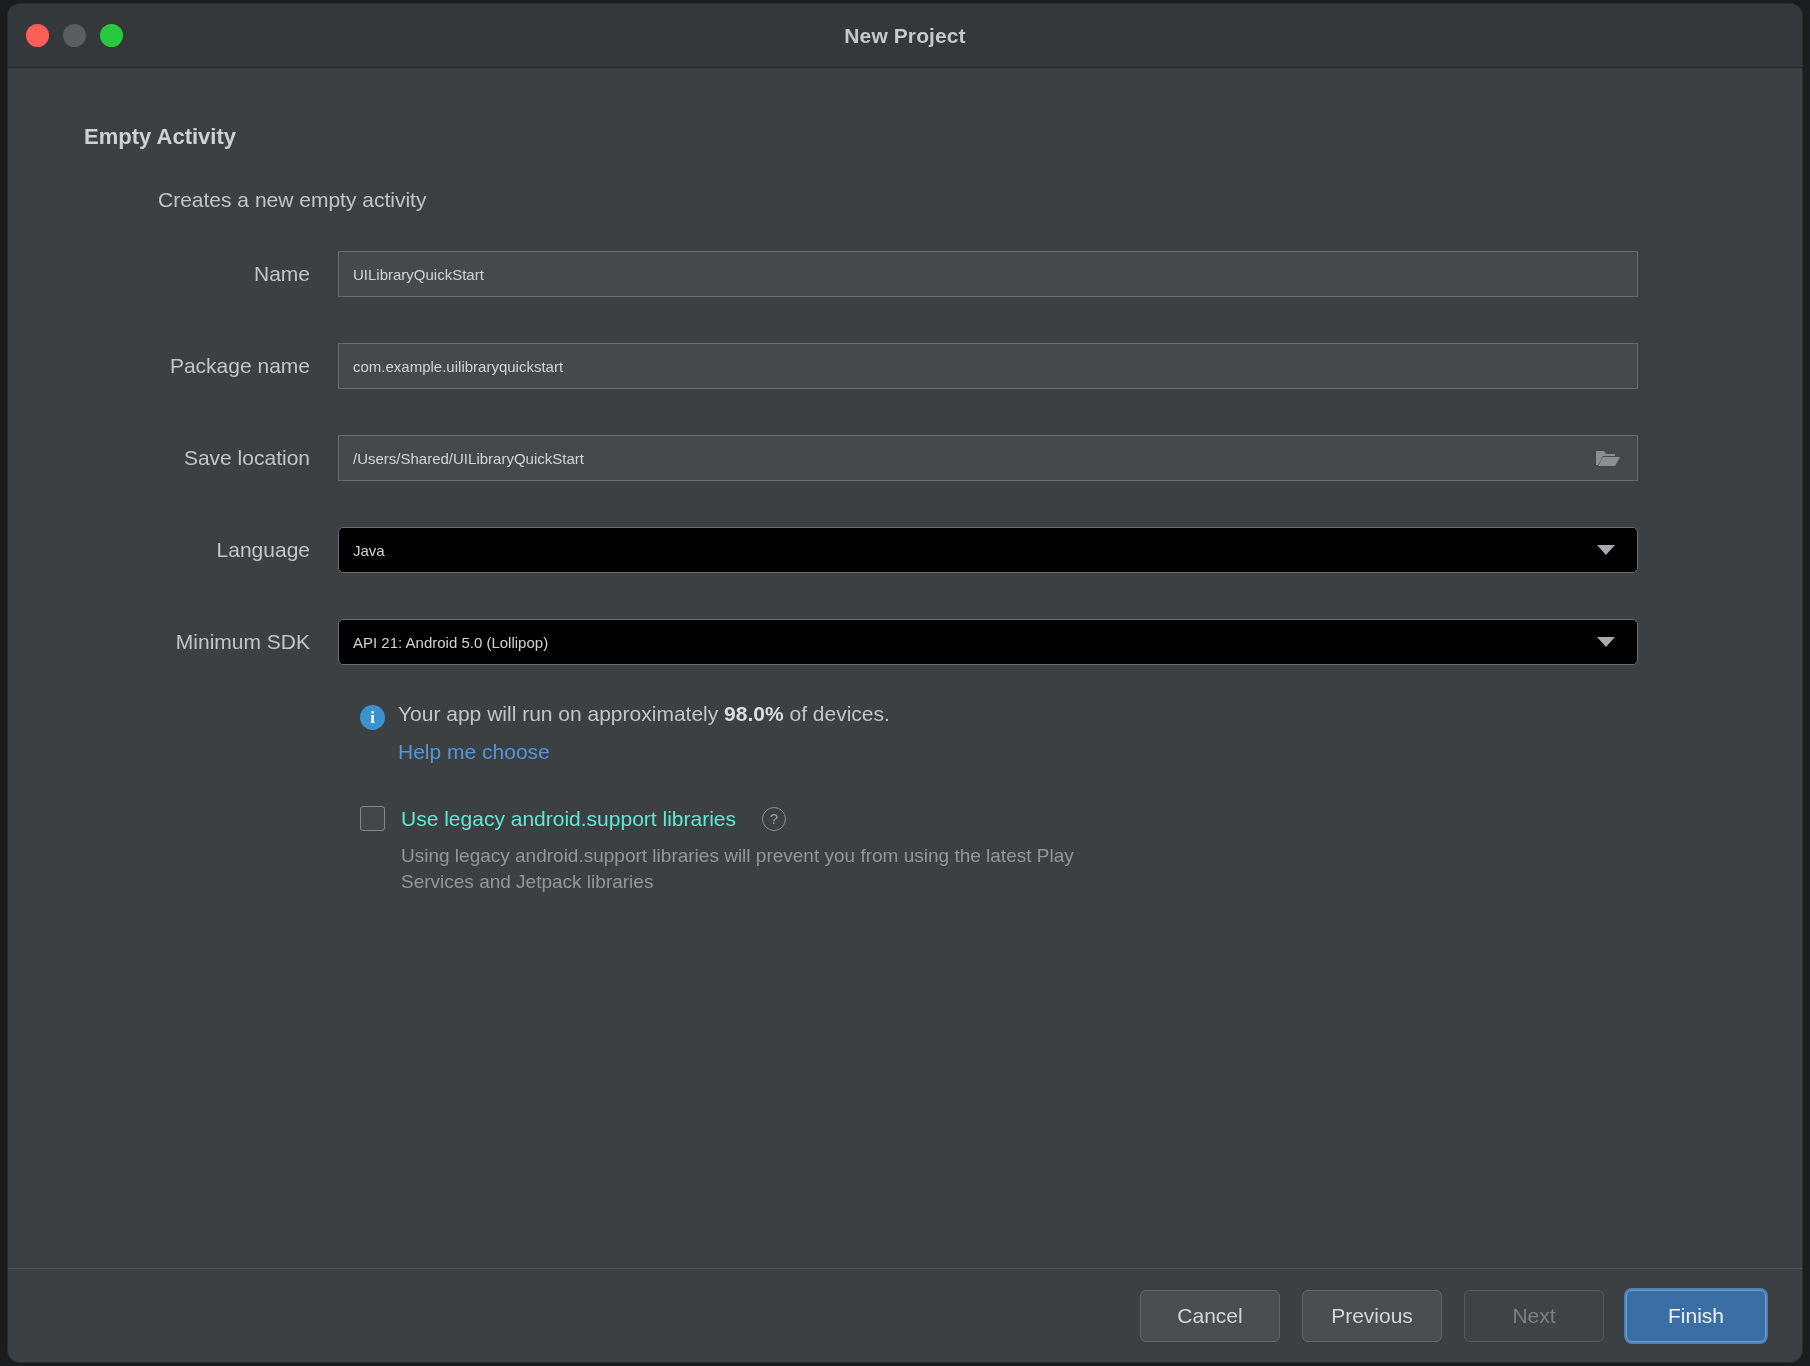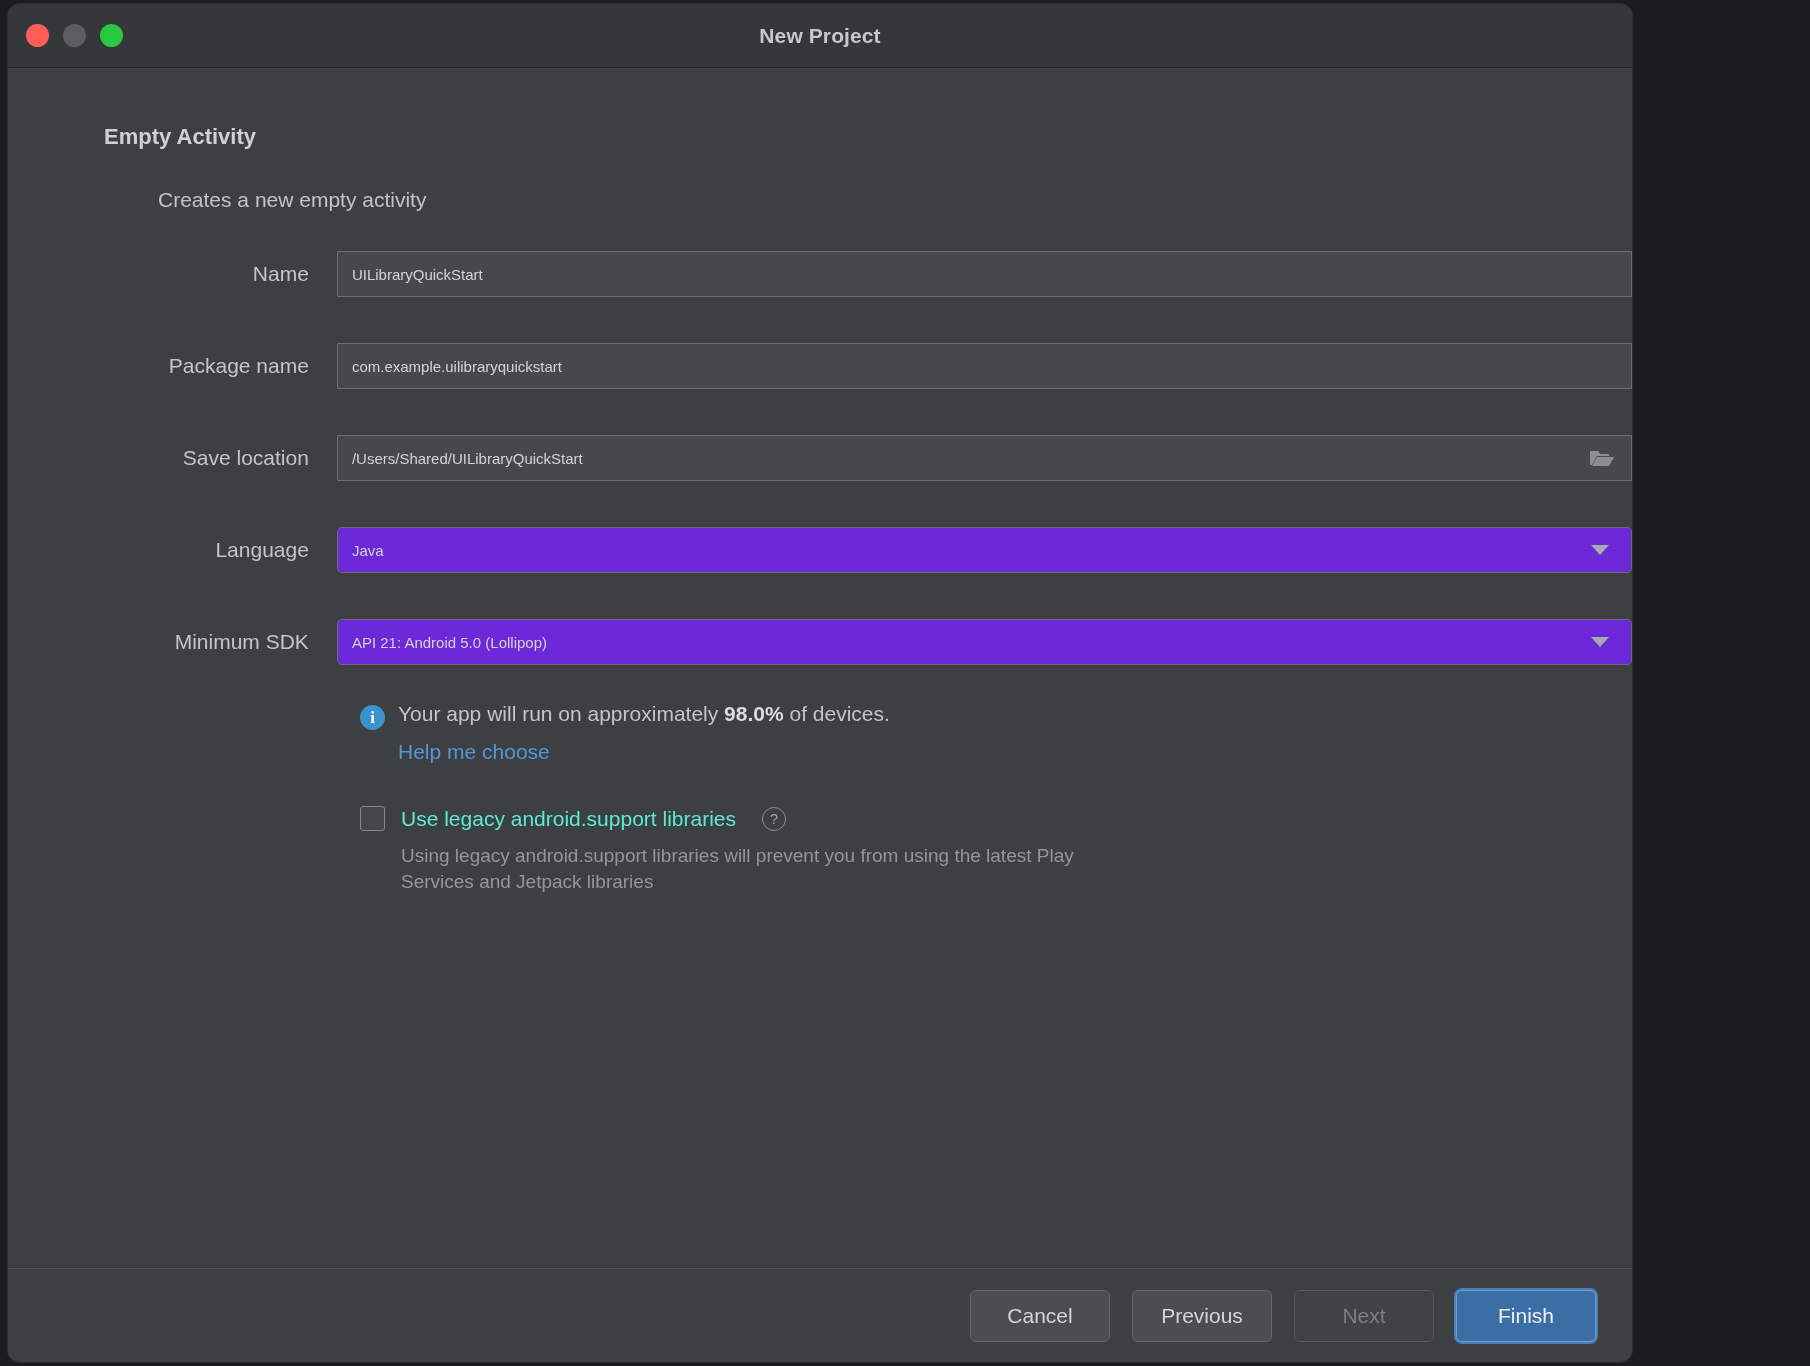--- a/index.html
+++ b/index.html
@@ -9,21 +9,21 @@
     width: 1810px;
     height: 1366px;
     overflow: hidden;
     font-family: "Liberation Sans", sans-serif;
   }
 
   #window {
     position: absolute;
     left: 8px;
     top: 4px;
-    width: 1624px;
+    width: 1794px;
     height: 1358px;
     background: #3c4043;
     border-radius: 12px 12px 12px 12px;
     box-shadow: 0 0 0 1px #2a2c2e;
     overflow: hidden;
     display: flex;
     flex-direction: column;
   }
 
   
@@ -69,21 +69,21 @@
     flex: 1 1 auto;
     position: relative;
     padding: 0;
   }
 
   #content {
     padding: 56px 0 0 0;
   }
 
   #heading {
-    margin-left: 96px;
+    margin-left: 76px;
     font-size: 22px;
     font-weight: bold;
     color: #cfd1d3;
   }
   #subheading {
     margin-left: 150px;
     margin-top: 38px;
     font-size: 21px;
     color: #c3c5c7;
   }
@@ -118,21 +118,21 @@
     align-items: center;
     color: #d2d4d6;
     font-size: 15px;
   }
   .field.textfield {
     border-radius: 0;
     border-color: #696d71;
   }
   .field.combo {
     border-radius: 5px;
-    background: #6d28d9;
+    background: #000000;
     border-color: #6b6f73;
   }
   .field .value {
     padding-left: 14px;
     white-space: nowrap;
     overflow: hidden;
   }
 
   .folder-icon {
     position: absolute;

